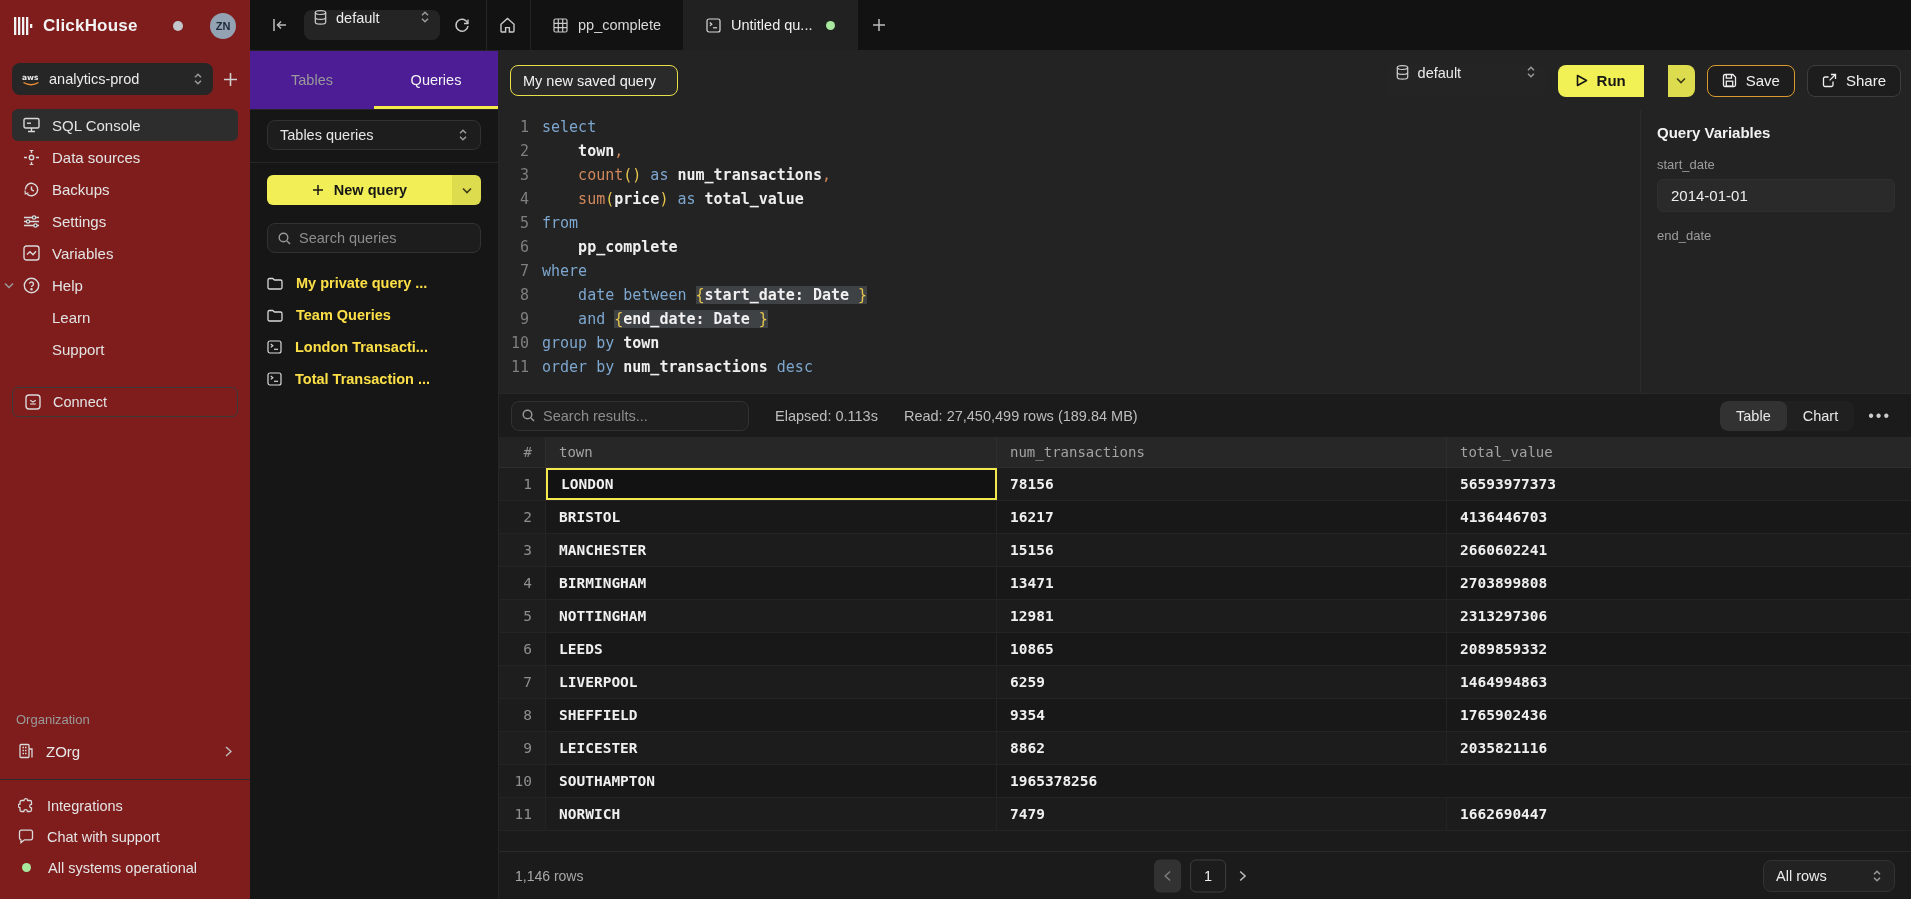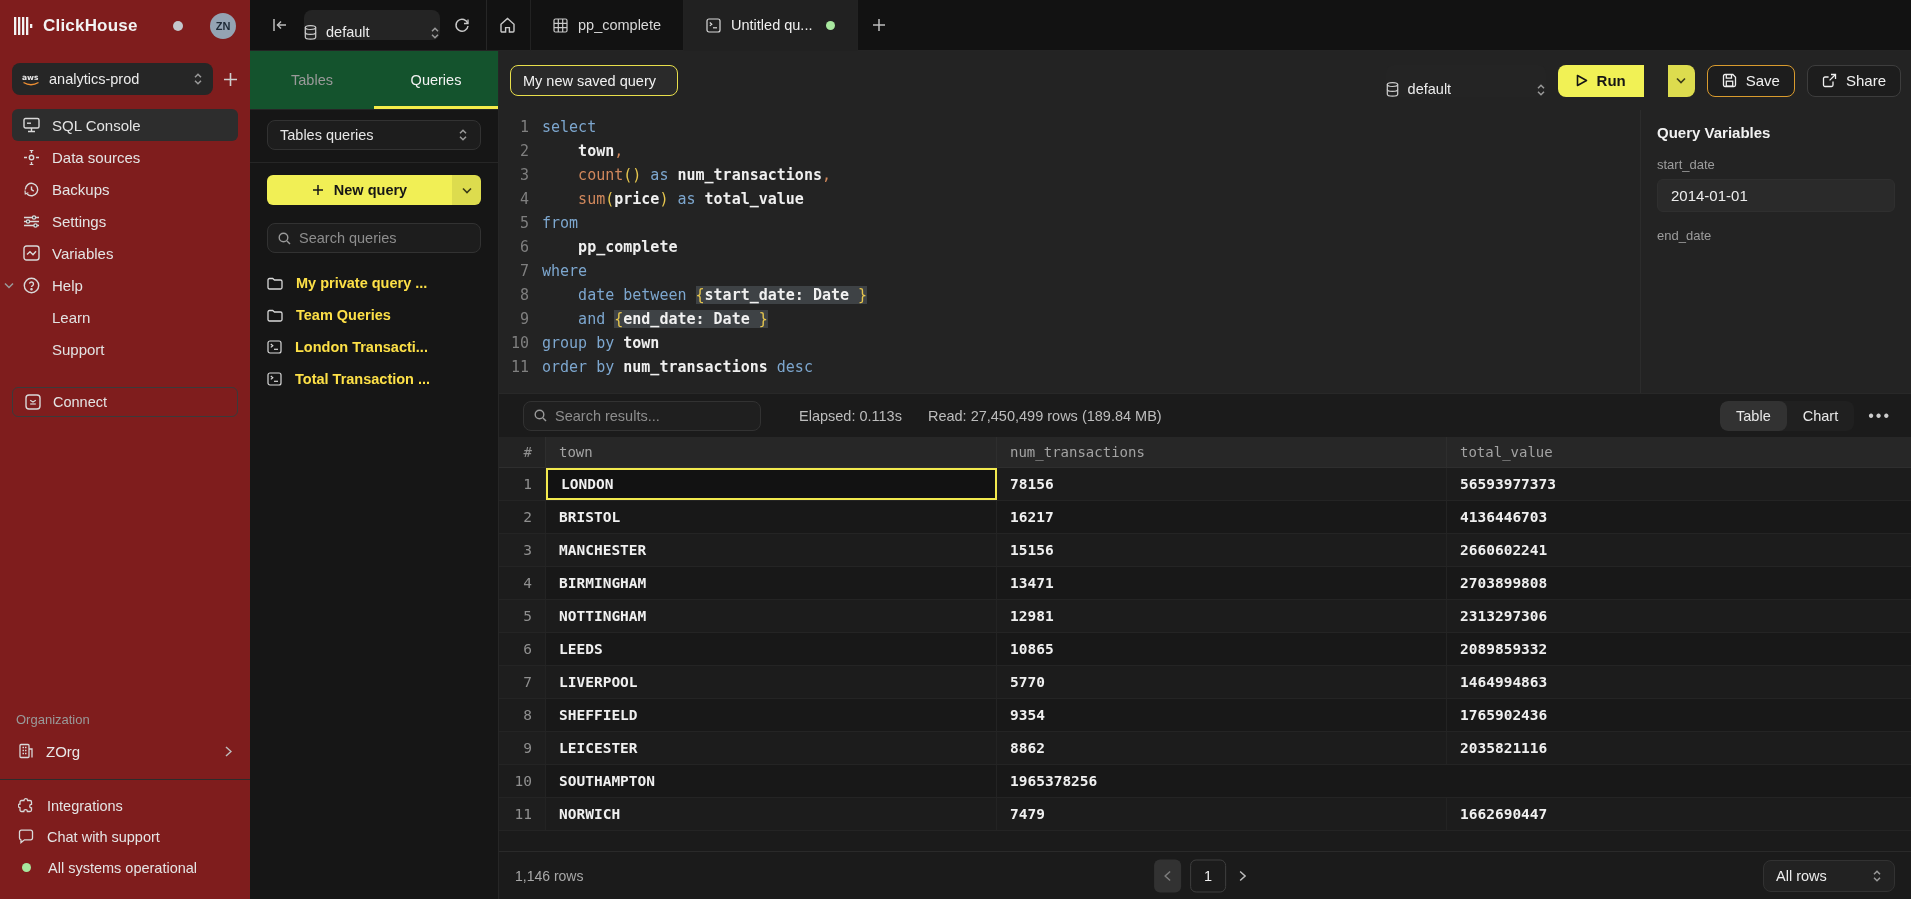--- a/index.html
+++ b/index.html
@@ -42,36 +42,36 @@
   .foot-list { padding:0 18px 16px 18px; }
   .foot-item { height:31px; display:flex; align-items:center; gap:13px; font-size:14.5px;
     color:#e4e4e4; cursor:pointer; }
   .status-dot { width:9px; height:9px; border-radius:50%; background:#a8e89f; margin:0 4px; }
 
   
   #tabstrip { position:absolute; left:250px; top:0; width:1661px; height:51px; background:#121212;
     border-bottom:1px solid #242424; display:flex; align-items:center; }
   .ts-collapse { margin-left:22px; color:#bdbdbd; }
   .db-select { margin-left:16px; width:136px; height:30px; background:#242424; border-radius:8px;
-    display:flex; align-items:flex-end; gap:9px; padding:0 0; cursor:pointer; }
+    display:flex; align-items:flex-start; gap:9px; padding:0 10px; cursor:pointer; }
   .db-select .lbl { font-size:14.5px; color:#ececec; flex:1; }
   .ts-refresh { margin-left:14px; color:#c9c9c9; }
   .ts-vdiv { margin-left:16px; width:1px; align-self:stretch; background:#262626; }
   .ts-home { margin-left:12px; color:#c9c9c9; }
   .ts-tab { height:51px; display:flex; align-items:center; gap:10px; padding:0 22px;
     border-right:1px solid #222222; color:#d9d9d9; font-size:14.5px; cursor:pointer; }
   .ts-tab.first { margin-left:14px; border-left:1px solid #222222; }
   .ts-tab.active { background:#212121; color:#f0f0f0; }
   .ts-tab .dot-mod { width:9px; height:9px; border-radius:50%; background:#a8e89f; margin-left:4px; }
   .ts-plus { margin-left:14px; color:#bdbdbd; }
 
   
   #actions-row { position:absolute; left:250px; top:51px; width:1661px; height:59px; display:flex; }
   .panel-tabs { width:249px; height:59px; display:flex; border-right:1px solid #262626;
-    border-bottom:1px solid #262626; background:#14532d; }
+    border-bottom:1px solid #262626; background:#4c1d95; }
   .panel-tab { flex:1; display:flex; align-items:center; justify-content:center; font-size:14.5px;
     color:#9a9a9a; cursor:pointer; border-bottom:3px solid transparent; padding-top:2px; }
   .panel-tab.active { color:#f2f2f2; border-bottom-color:#f5ec4a; }
   .qname-zone { flex:1; background:#232323; display:flex; align-items:flex-start; padding:14px 0 0 11px; }
   .qname-input { width:168px; height:31px; background:#2a2a2a; border:1.5px solid #e8df4b;
     border-radius:8px; color:#f2f2f2; font-size:14.5px; padding:0 12px;
     font-family:"Liberation Sans","DejaVu Sans",sans-serif; outline:none; }
   .actions-right { background:#232323; display:flex; align-items:center; gap:12px; padding:0 10px 0 0; }
   .db-select.right { width:160px; height:32px; }
   .run-btn { height:32px; border-radius:8px; overflow:hidden; display:flex; cursor:pointer;gap:24px; }
@@ -128,21 +128,21 @@
   .vars-title { font-size:15px; font-weight:700; color:#f2f2f2; }
   .var-label { margin-top:16px; font-size:13px; color:#9d9d9d; }
   .var-input { margin-top:7px; width:100%; height:33px; background:#2a2a2a; border:1px solid #2f2f2f;
     border-radius:6px; color:#ededed; font-size:15px; padding:0 13px; outline:none;
     font-family:"Liberation Sans","DejaVu Sans",sans-serif; }
 
   
   #results { position:absolute; left:499px; top:393px; width:1412px; height:506px; background:#1b1b1b;
     border-top:1px solid #282828; display:flex; flex-direction:column; }
   .results-toolbar { height:43px; display:flex; align-items:center; padding:0 12px; }
-  .results-toolbar .search-box { margin:12px; width:238px; background:#1f1f1f; }
+  .results-toolbar .search-box { margin:0; width:238px; background:#1f1f1f; }
   .meta-text { margin-left:26px; font-size:14.5px; color:#bdbdbd; }
   .rt-spacer { flex:1; }
   .segmented { display:flex; background:#202020; border-radius:8px; overflow:hidden; }
   .seg-opt { padding:7px 16px; font-size:14.5px; color:#e8e8e8; cursor:pointer; }
   .seg-opt.active { background:#323232; border-radius:8px; }
   .dots-btn { margin:0 8px 0 14px; color:#cdcdcd; letter-spacing:2px; font-size:16px; }
 
   .table-wrap { flex:1; overflow:hidden; font-family:"DejaVu Sans Mono","Liberation Mono",monospace; }
   .thead { display:flex; height:31px; background:#272727; border-bottom:1px solid #2e2e2e; }
   .thcell { display:flex; align-items:center; font-size:14px; color:#a3a3a3; padding:0 13px;
@@ -628,21 +628,21 @@
         </div>
         <div class="trow even">
           <div class="tcell c0">6</div>
           <div class="tcell c1">LEEDS</div>
           <div class="tcell c2">10865</div>
           <div class="tcell c3">2089859332</div>
         </div>
         <div class="trow odd">
           <div class="tcell c0">7</div>
           <div class="tcell c1">LIVERPOOL</div>
-          <div class="tcell c2">5770</div>
+          <div class="tcell c2">6259</div>
           <div class="tcell c3">1464994863</div>
         </div>
         <div class="trow even">
           <div class="tcell c0">8</div>
           <div class="tcell c1">SHEFFIELD</div>
           <div class="tcell c2">9354</div>
           <div class="tcell c3">1765902436</div>
         </div>
         <div class="trow odd">
           <div class="tcell c0">9</div>

